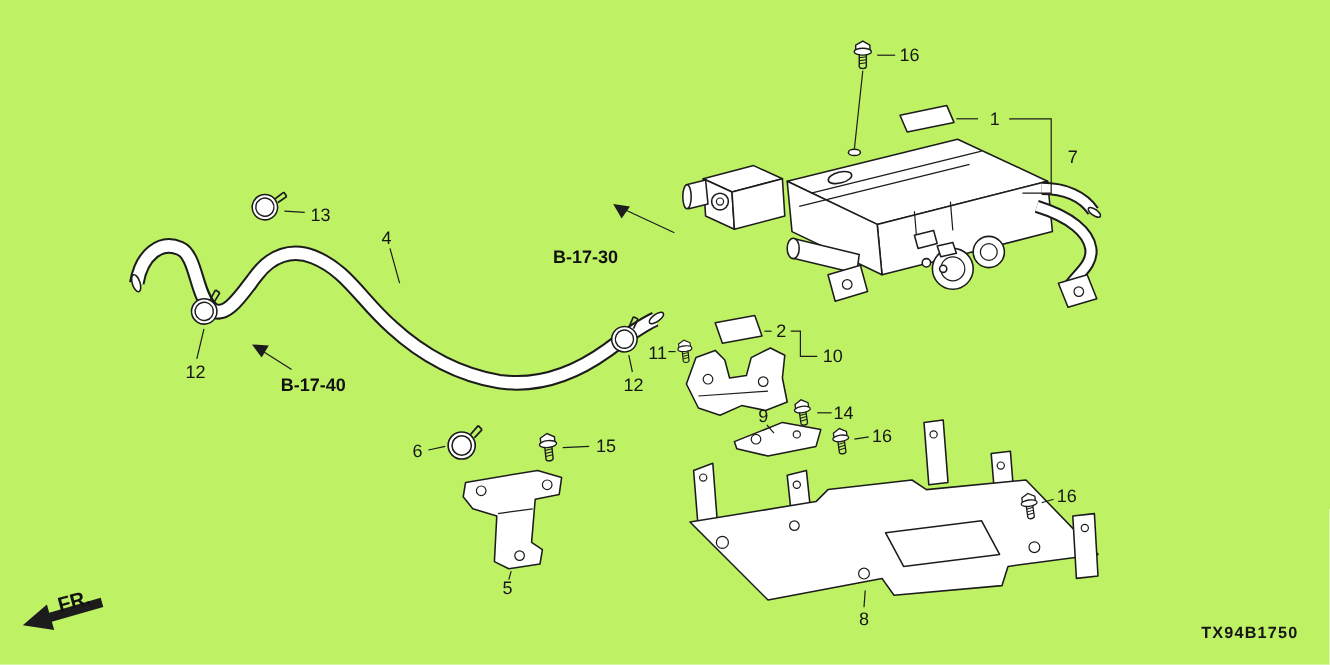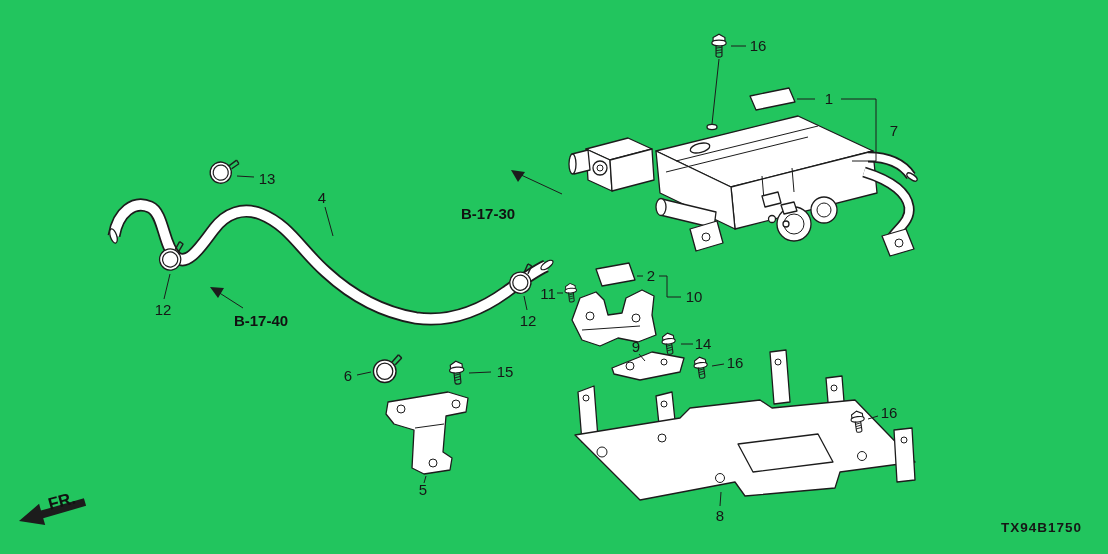--- a/index.html
+++ b/index.html
@@ -1,16 +1,16 @@
 <!DOCTYPE html>
 <html><head>
 <meta charset="utf-8">
 <style>
   html,body{margin:0;padding:0;background:#fff;}
-  .stage{position:relative;width:1108px;height:554px;background:#22c55e;overflow:hidden;
+  .stage{position:relative;width:1108px;height:554px;background:#bef264;overflow:hidden;
          font-family:"Liberation Sans",sans-serif;}
   svg{position:absolute;left:0;top:0;}
   .fw{fill:#ffffff;stroke:#1c1c1c;stroke-width:1.3;stroke-linejoin:round;}
   .thin{stroke:#1c1c1c;stroke-width:1;fill:none;}
   .tube-o{stroke:#1c1c1c;stroke-width:13;fill:none;}
   .tube-i{stroke:#ffffff;stroke-width:9.6;fill:none;}
   .tube2-o{stroke:#1c1c1c;stroke-width:11;fill:none;}
   .tube2-i{stroke:#ffffff;stroke-width:7.6;fill:none;}
   .num{font-size:15px;fill:#161616;text-anchor:middle;}
   .ref{font-size:15px;font-weight:bold;fill:#111;text-anchor:middle;}

